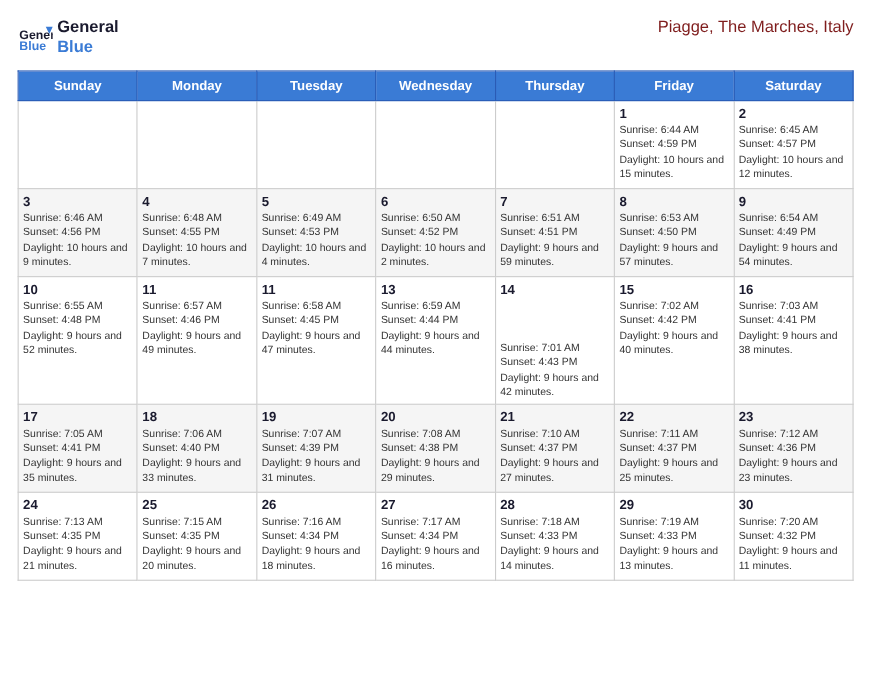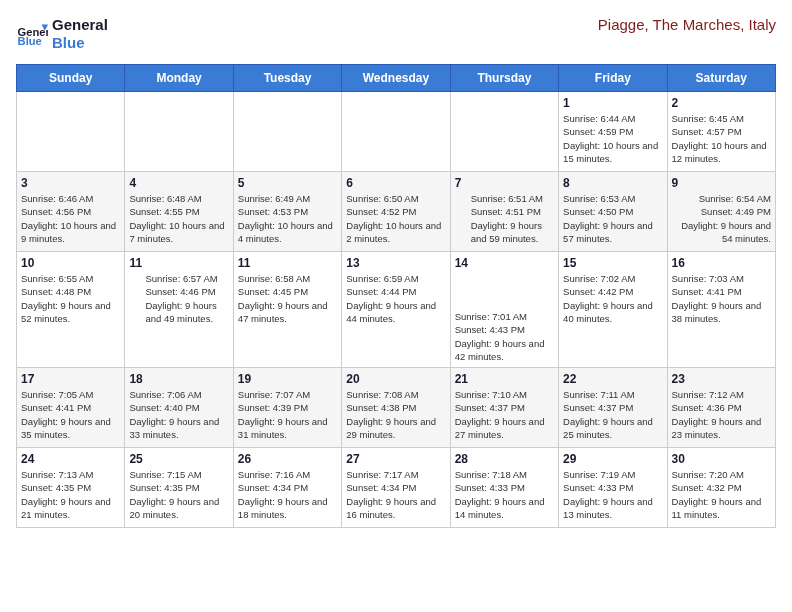--- a/index.html
+++ b/index.html
@@ -151,47 +151,47 @@
 Daylight: 10 hours and 4 minutes.</div>
         </td>
         <td>
           <span class="day-num">6</span>
           <div class="day-info" style="white-space: pre-line;">Sunrise: 6:50 AM
 Sunset: 4:52 PM
 Daylight: 10 hours and 2 minutes.</div>
         </td>
         <td>
           <span class="day-num">7</span>
-          <div class="day-info" style="white-space: pre-line; margin-left: 16px;">Sunrise: 6:51 AM
+          <div class="day-info" style="white-space: pre-line;">Sunrise: 6:51 AM
 Sunset: 4:51 PM
 Daylight: 9 hours and 59 minutes.</div>
         </td>
         <td>
           <span class="day-num">8</span>
           <div class="day-info" style="white-space: pre-line;">Sunrise: 6:53 AM
 Sunset: 4:50 PM
 Daylight: 9 hours and 57 minutes.</div>
         </td>
         <td>
           <span class="day-num">9</span>
-          <div class="day-info" style="white-space: pre-line; text-align: right;">Sunrise: 6:54 AM
+          <div class="day-info" style="white-space: pre-line;">Sunrise: 6:54 AM
 Sunset: 4:49 PM
 Daylight: 9 hours and 54 minutes.</div>
         </td>
       </tr>
       <tr>
         <td>
           <span class="day-num">10</span>
           <div class="day-info" style="white-space: pre-line;">Sunrise: 6:55 AM
 Sunset: 4:48 PM
 Daylight: 9 hours and 52 minutes.</div>
         </td>
         <td>
           <span class="day-num">11</span>
-          <div class="day-info" style="white-space: pre-line; margin-left: 16px;">Sunrise: 6:57 AM
+          <div class="day-info" style="white-space: pre-line;">Sunrise: 6:57 AM
 Sunset: 4:46 PM
 Daylight: 9 hours and 49 minutes.</div>
         </td>
         <td>
           <span class="day-num">11</span>
           <div class="day-info" style="white-space: pre-line;">Sunrise: 6:58 AM
 Sunset: 4:45 PM
 Daylight: 9 hours and 47 minutes.</div>
         </td>
         <td>

